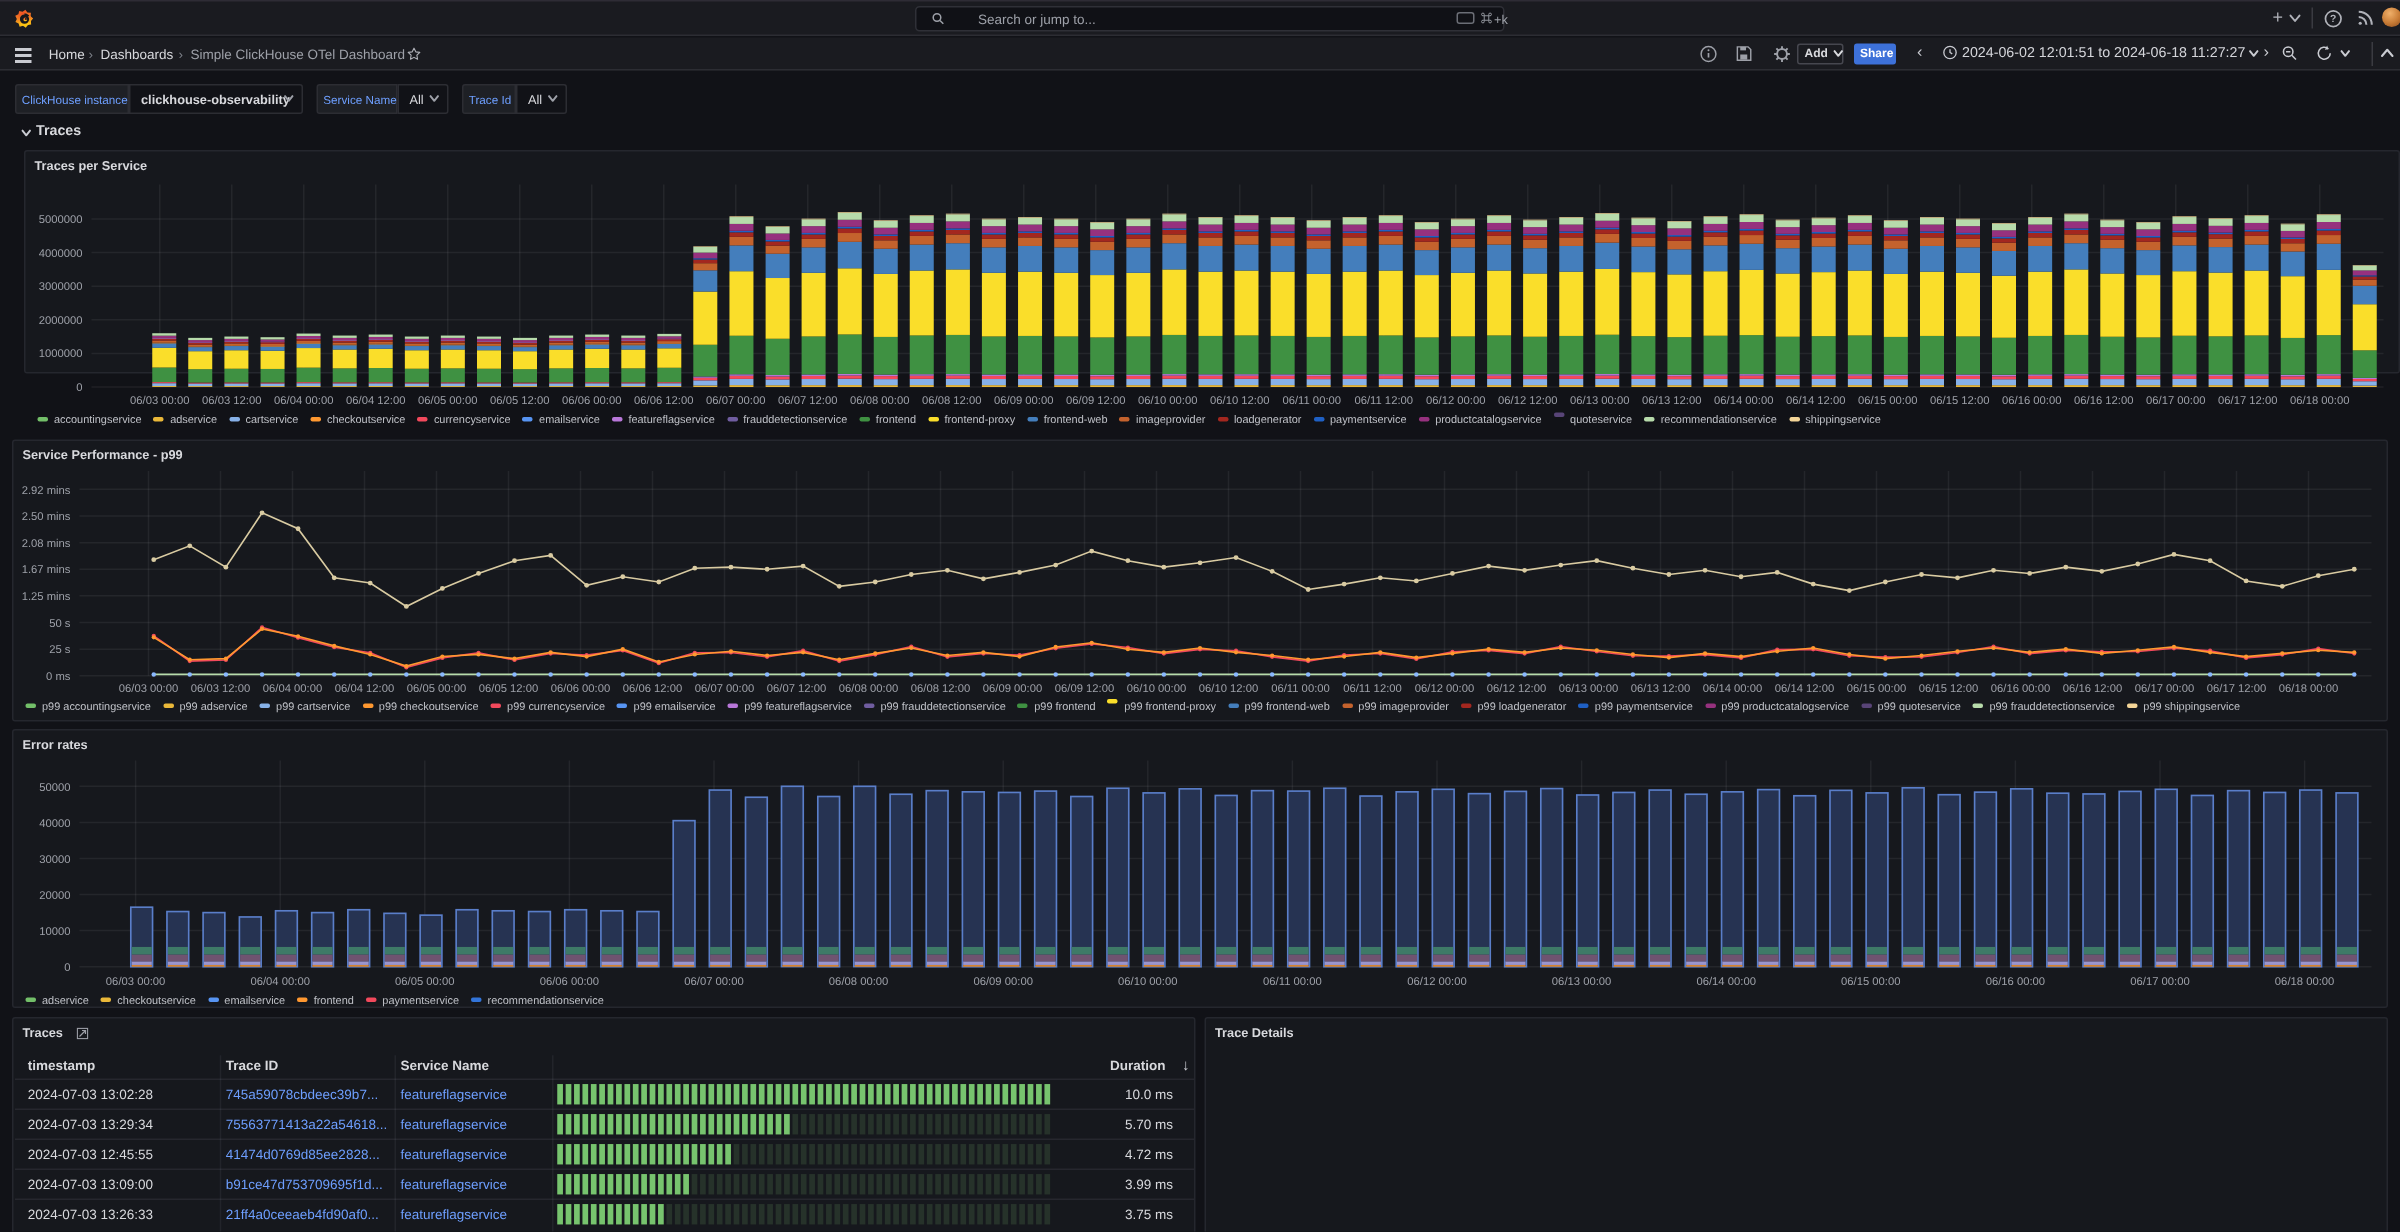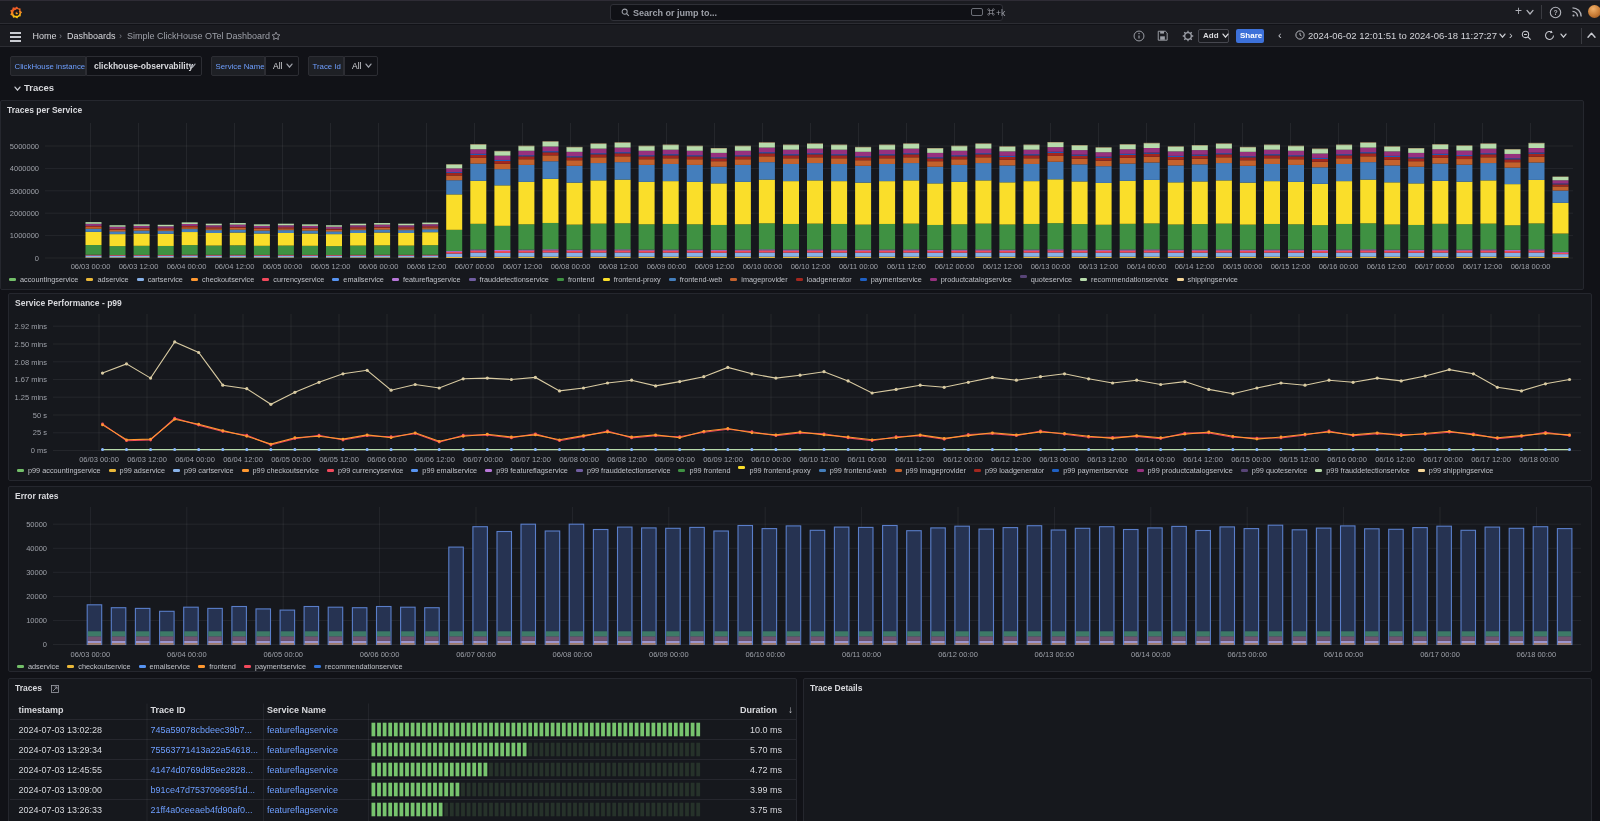--- a/index.html
+++ b/index.html
@@ -24,21 +24,21 @@
 <circle cx="12.6" cy="12.4" r="6.6" fill="#16181c"></circle>
 <path d="M12.6 5.8 a6.6 6.6 0 1 0 6.6 6.6 a5 5 0 0 0 -1.6 -3.6" fill="none" stroke="url(#glogo)" stroke-width="2.6"></path>
 <circle cx="13.4" cy="12.8" r="2.1" fill="url(#glogo)"></circle>
 <circle cx="14.2" cy="12.2" r="1.1" fill="#16181c"></circle>
 </svg>
 <div style="position:absolute;left:610px;top:4px;width:393px;height:17px;background:#101116;border:1px solid #2f3037;border-radius:3px"></div>
 <svg width="9" height="9" style="position:absolute;left:621px;top:8px" viewBox="0 0 16 16">
     <circle cx="6.5" cy="6.5" r="4.5" fill="none" stroke="#9da0a8" stroke-width="1.8"></circle>
     <line x1="10" y1="10" x2="14" y2="14" stroke="#9da0a8" stroke-width="1.8"></line>
   </svg>
-<div class="t" style="left:633px;top:8px;color:#9da0a8;font-size:9px;font-weight:700">Search or jump to...</div>
+<div class="t" style="left:652px;top:8px;color:#9da0a8;font-size:9px;font-weight:400">Search or jump to...</div>
 <div style="position:absolute;left:971px;top:8px;width:12px;height:8px;border:1px solid #6b6e76;border-radius:2px"></div>
 <svg width="8" height="8" style="position:absolute;left:987px;top:8px" viewBox="0 0 16 16">
     <path d="M5 5 h6 v6 h-6 z M5 5 H3.5 a1.8 1.8 0 1 1 1.5-1.5 z M11 5 h1.5 a1.8 1.8 0 1 0 -1.5-1.5 z M5 11 H3.5 a1.8 1.8 0 1 0 1.5 1.5 z M11 11 h1.5 a1.8 1.8 0 1 1 -1.5 1.5 z" fill="none" stroke="#9da0a8" stroke-width="1.2"></path>
   </svg>
 <div class="t" style="left:996px;top:8px;color:#9da0a8;font-size:8.5px">+k</div>
 <div class="t" style="left:1515px;top:4px;color:#b0b2b9;font-size:12px;font-weight:500">+</div>
 <svg width="8" height="8" style="position:absolute;left:1526px;top:8px" viewBox="0 0 8 8">
     <path d="M1 2.4 L4.0 6.0 L7 2.4" fill="none" stroke="#b0b2b9" stroke-width="1.3" stroke-linecap="round" stroke-linejoin="round"></path>
   </svg>
 <div style="position:absolute;left:1541px;top:5px;width:1px;height:14px;background:#3a3b41"></div>
@@ -129,21 +129,21 @@
 <div class="t" style="left:312.5px;top:61.5px;color:#6e9fff;font-size:7.8px;font-weight:500">Trace Id</div>
 <div style="position:absolute;left:344px;top:56px;width:34px;height:20px;background:#111217;border:1px solid #2c2d33;border-radius:0 2px 2px 0"></div>
 <div class="t" style="left:352px;top:60.5px;color:#d8d9dd;font-size:8.5px;font-weight:500">All</div>
 <svg width="7" height="7" style="position:absolute;left:365px;top:62px" viewBox="0 0 7 7">
     <path d="M1 2.1 L3.5 5.2 L6 2.1" fill="none" stroke="#9da0a8" stroke-width="1.3" stroke-linecap="round" stroke-linejoin="round"></path>
   </svg>
 <svg width="7" height="7" style="position:absolute;left:14px;top:84.5px" viewBox="0 0 7 7">
     <path d="M1 2.1 L3.5 5.2 L6 2.1" fill="none" stroke="#c9cbd1" stroke-width="1.3" stroke-linecap="round" stroke-linejoin="round"></path>
   </svg>
 <div class="t" style="left:24px;top:81.5px;color:#d8d9dd;font-size:9.5px;font-weight:bold">Traces</div>
-<div class="panel" style="left:0;top:100px;width:1584px;height:190px">
+<div class="panel" style="left:16px;top:100px;width:1584px;height:149px">
     <div class="ptitle">Traces per Service</div>
     <svg width="1584" height="190" style="position:absolute;left:0;top:0">
       <line x1="44" y1="157.0" x2="1572" y2="157.0" stroke="rgba(204,204,220,0.08)"></line>
       <text x="38" y="159.7" text-anchor="end" class="ax">0</text>
       <line x1="44" y1="134.6" x2="1572" y2="134.6" stroke="rgba(204,204,220,0.08)"></line>
       <text x="38" y="137.3" text-anchor="end" class="ax">1000000</text>
       <line x1="44" y1="112.2" x2="1572" y2="112.2" stroke="rgba(204,204,220,0.08)"></line>
       <text x="38" y="114.9" text-anchor="end" class="ax">2000000</text>
       <line x1="44" y1="89.8" x2="1572" y2="89.8" stroke="rgba(204,204,220,0.08)"></line>
       <text x="38" y="92.5" text-anchor="end" class="ax">3000000</text>

